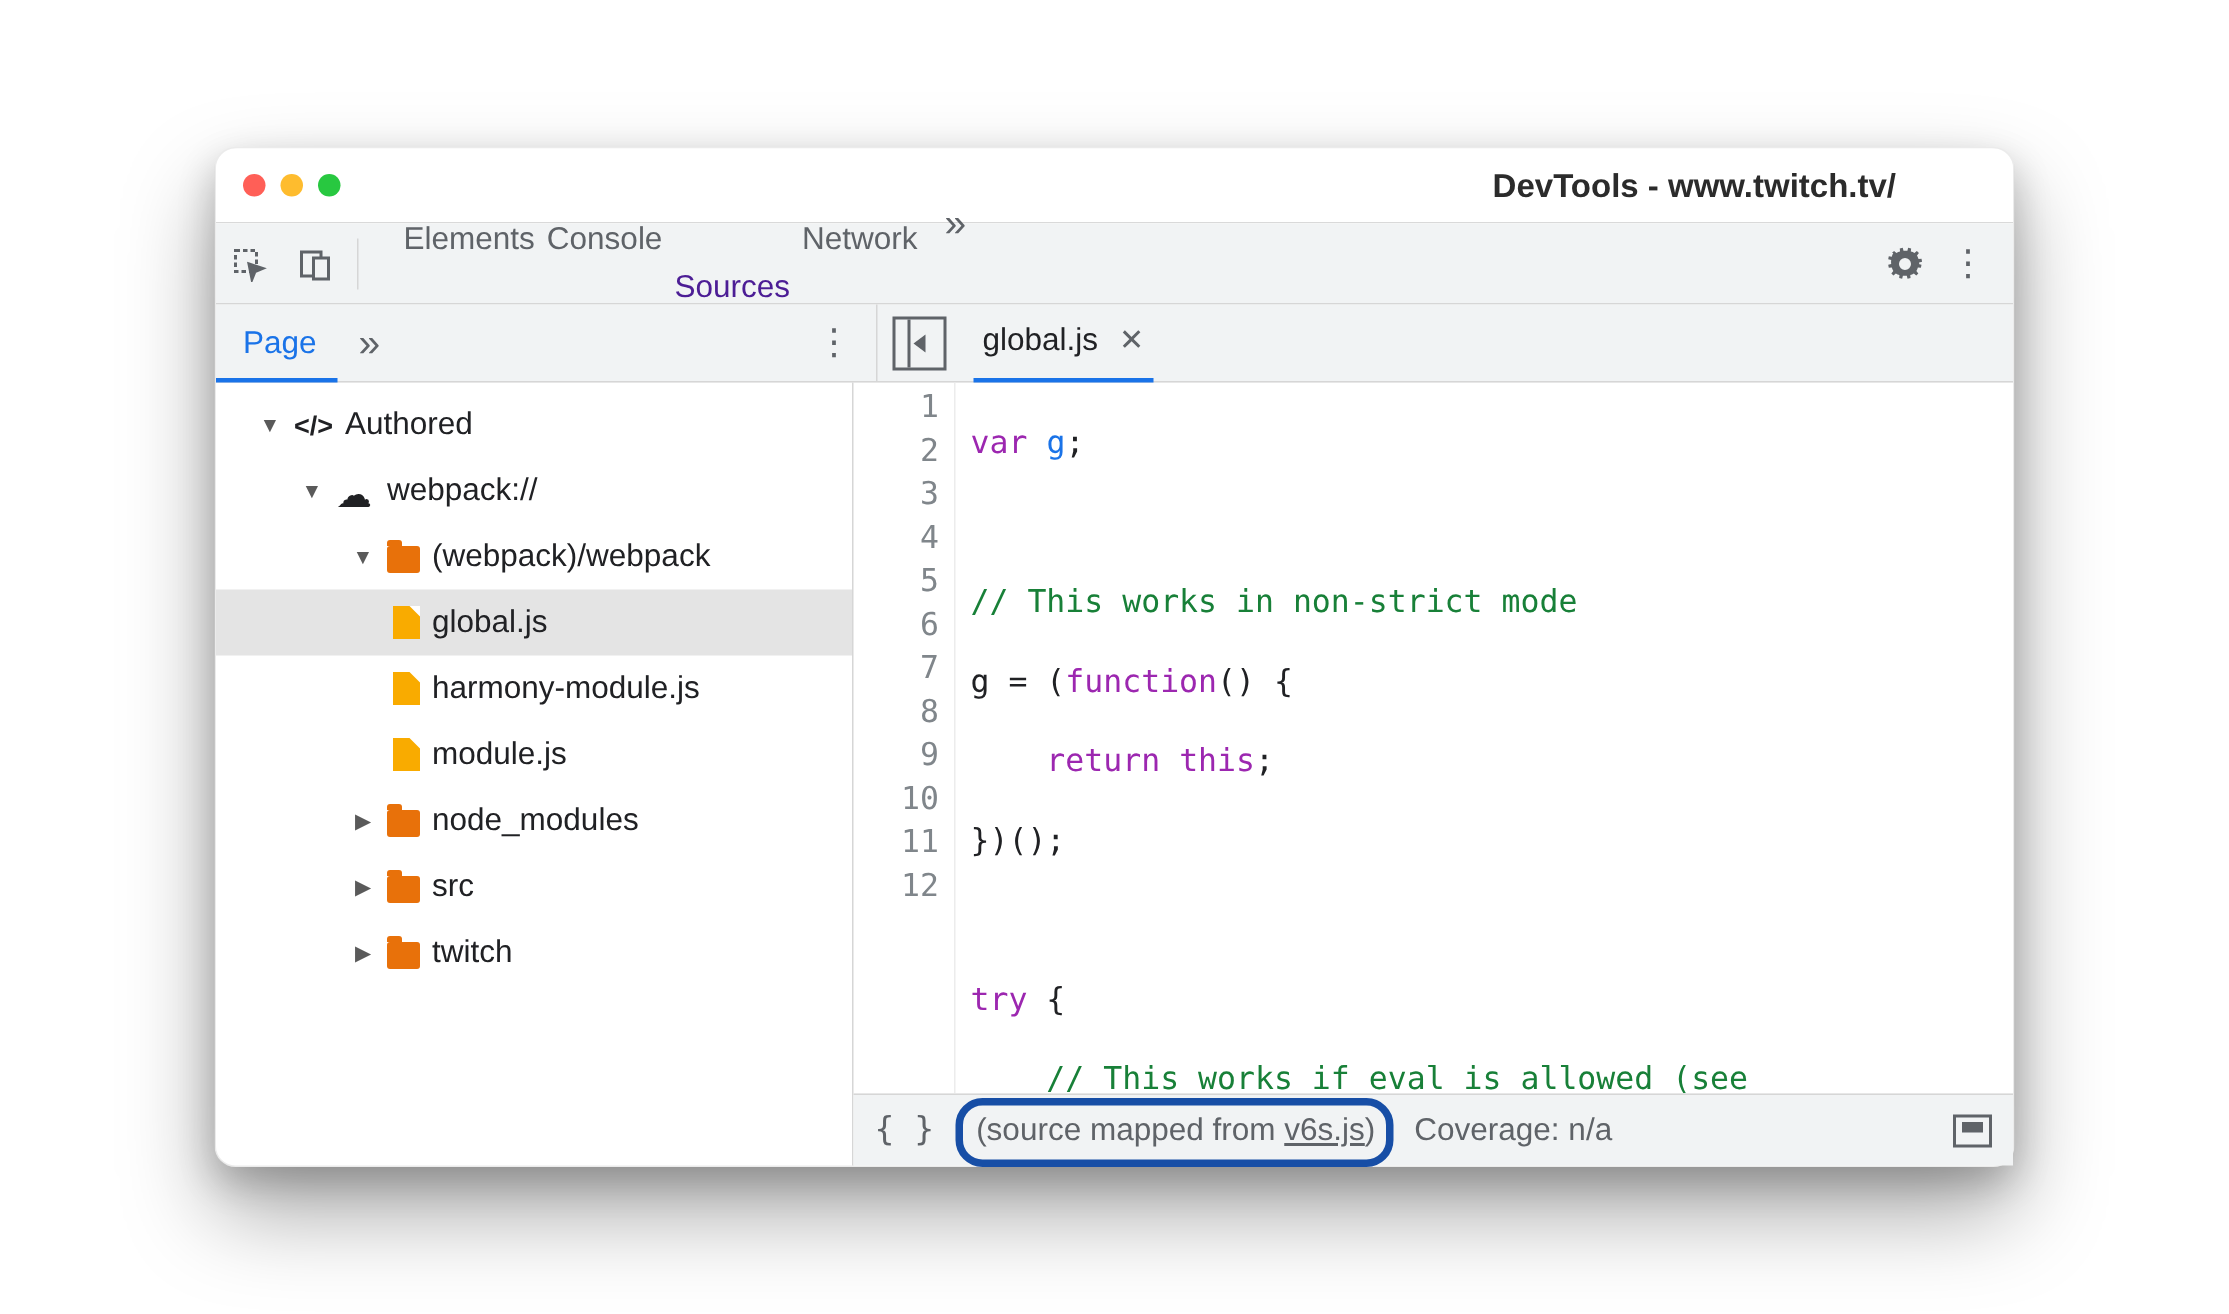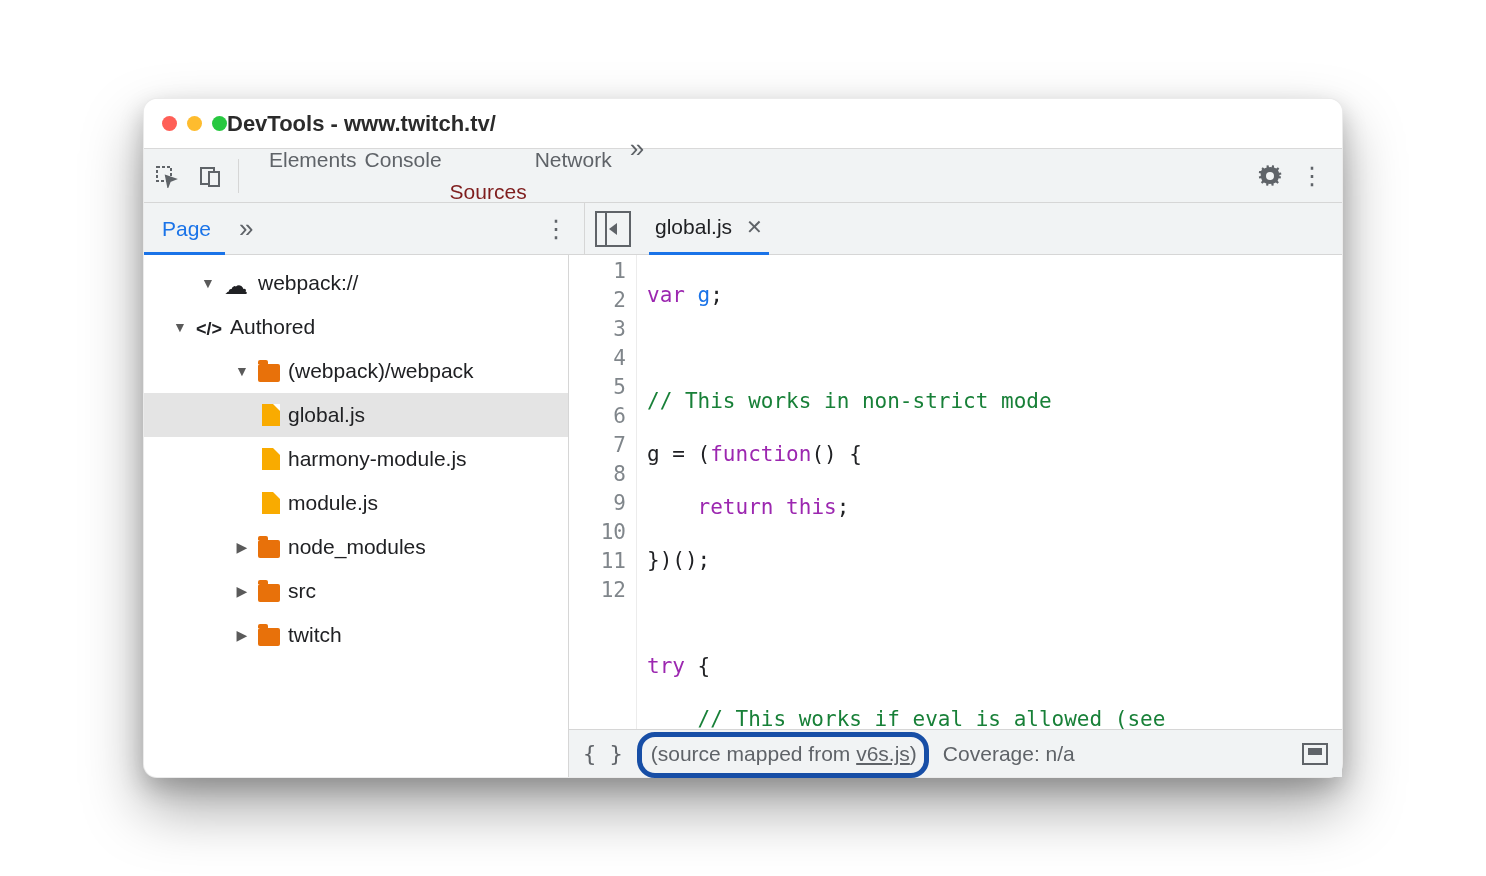--- a/index.html
+++ b/index.html
@@ -12,32 +12,32 @@
             overflow: visible; position: relative;
             display: flex; flex-direction: column;
             border: 1px solid rgba(0,0,0,.08);}
   
   .titlebar { height: 50px; display: flex; align-items: center;
               padding: 0 18px; border-bottom: 1px solid #d9d9d9;
               border-radius: 14px 14px 0 0; background:#fff;}
   .traffic { display: flex; gap: 10px; }
   .dot { width: 15px; height: 15px; border-radius: 50%; }
   .dot.r { background:#ff5f57; } .dot.y{background:#febc2e;} .dot.g{background:#28c840;}
-  .title { flex:1; text-align:left; font-weight:600; font-size:22px;
+  .title { flex:1; text-align:right; font-weight:600; font-size:22px;
            color:#2b2b2b; padding-right:60px;}
   
   .toolbar { display:flex; align-items:center; height:54px;
              border-bottom:1px solid #d6d6d6; background:#f1f3f4;}
   .tool-btn { width:44px; height:54px; display:flex; align-items:center;
               justify-content:center; color:#5f6368; }
   .vsep { width:1px; height:34px; background:#d6d6d6; margin:0 6px;}
   .main-tabs { display:flex; flex:1; padding-left:20px; }
   .main-tab { font-size:21px; color:#5f6368; height:54px; line-height:54px;
               border-bottom:3px solid transparent; padding:0 4px; cursor:pointer;}
-  .main-tab.active { color:#7f1d1d; border-bottom-color:#1a73e8;margin-top:32px; }
+  .main-tab.active { color:#4c1d95; border-bottom-color:#1a73e8;margin-top:32px; }
   .more-tabs { color:#5f6368; font-size:26px; padding:0 14px;}
   .right-tools { display:flex; align-items:center; gap:18px; padding-right:18px;}
   
   .subbar { display:flex; height:52px; border-bottom:1px solid #d6d6d6;
             background:#f1f3f4;}
   .left-pane-hdr { width:441px; display:flex; align-items:center;
                    border-right:1px solid #d6d6d6;}
   .page-tab { font-size:21px; color:#1a73e8; height:52px; line-height:52px;
               border-bottom:3px solid #1a73e8; padding:0 14px 0 18px;}
   .page-more { color:#5f6368; font-size:26px; padding:0 14px;}
@@ -173,29 +173,29 @@
       <div class="file-tab">
         <span>global.js</span>
         <span class="close-x">✕</span>
       </div>
     </div>
   </div>
 
   <div class="body">
 
     <div class="tree">
+      <div class="row ind1">
+        <span class="tri down"></span>
+        <span class="icon icon-code"></span>
+        <span>Authored</span>
+      </div>
       <div class="row ind2">
         <span class="tri down"></span>
         <span class="icon icon-cloud"></span>
         <span>webpack://</span>
-      </div>
-      <div class="row ind1">
-        <span class="tri down"></span>
-        <span class="icon icon-code"></span>
-        <span>Authored</span>
       </div>
       <div class="row ind3">
         <span class="tri down"></span>
         <span class="icon folder"></span>
         <span>(webpack)/webpack</span>
       </div>
       <div class="row ind4 sel">
         <span class="icon file-js"></span>
         <span>global.js</span>
       </div>

